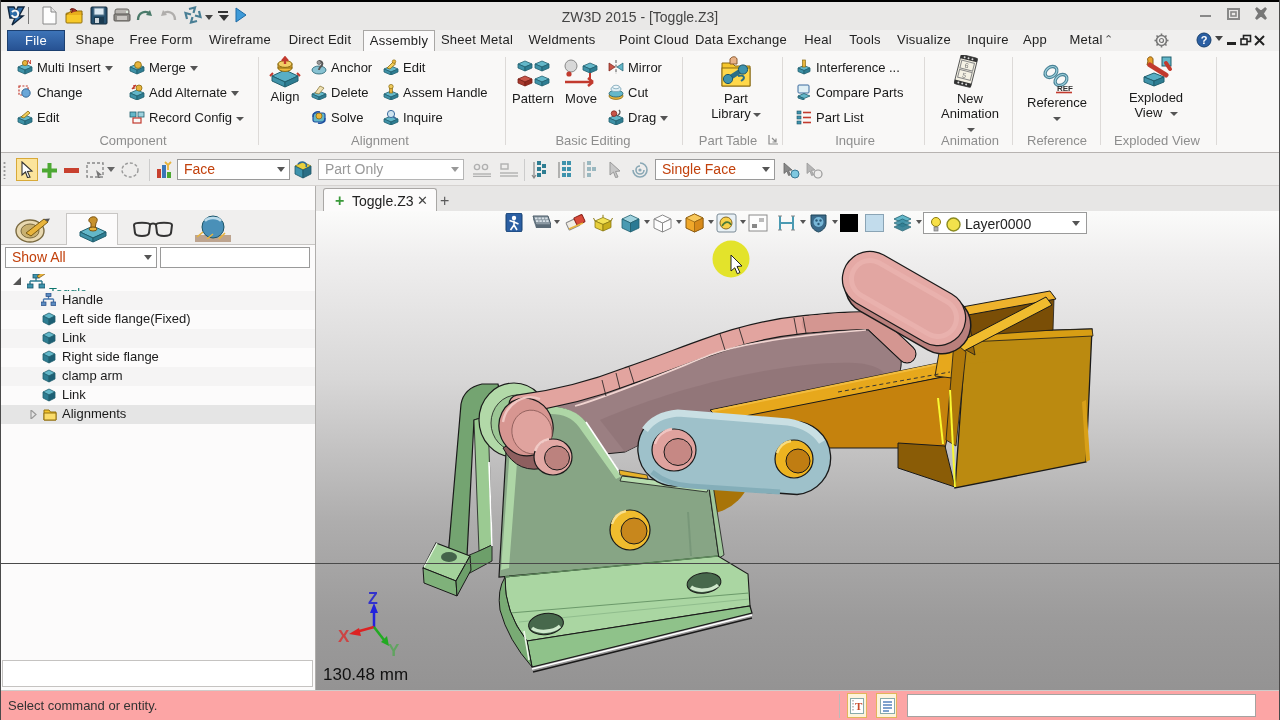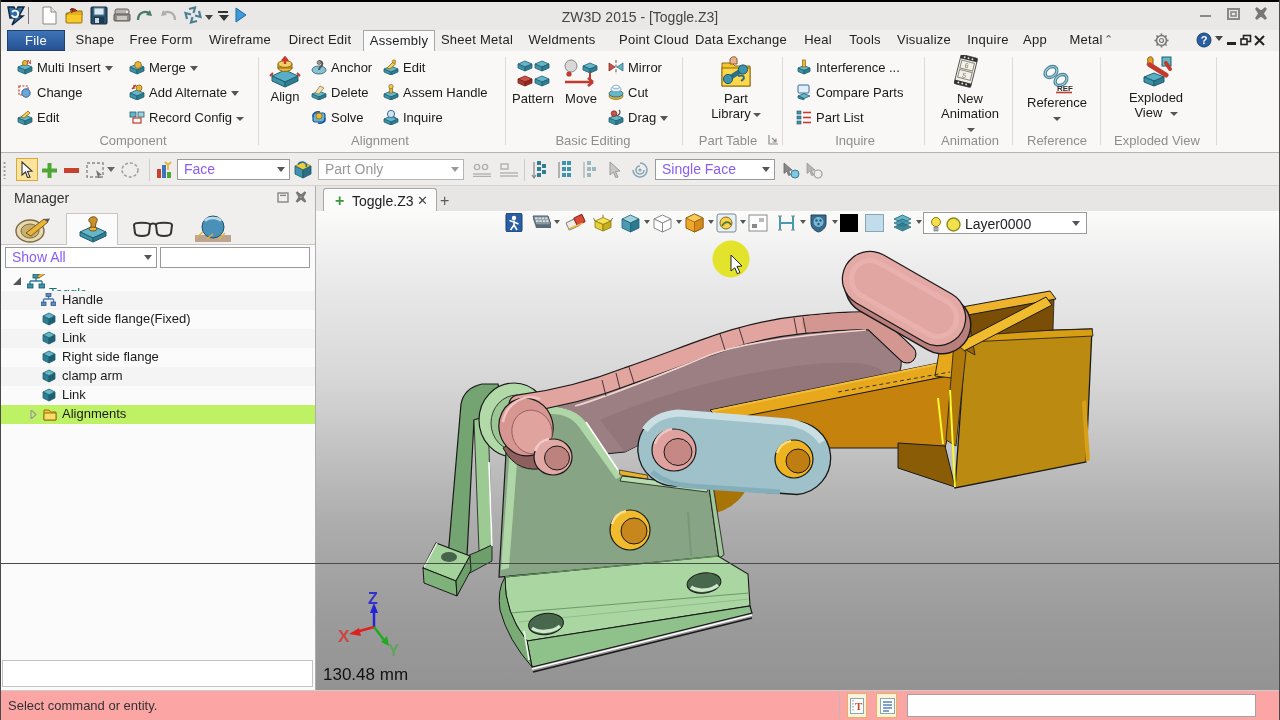--- a/index.html
+++ b/index.html
@@ -24,21 +24,21 @@
   background:#f9f8f7; border-bottom:1px solid #b7b3b1; }
 .rsep { position:absolute; top:6px; height:88px; width:1px; background:#dddad8; }
 .rlabel { position:absolute; font-size:13px; color:#8d8d8d; text-align:center; }
 .ritem { position:absolute; font-size:13px; color:#1a1a1a; white-space:nowrap; }
 .caret { display:inline-block; width:0; height:0; border-left:4px solid transparent; border-right:4px solid transparent; border-top:5px solid #555; vertical-align:middle; margin-left:4px; }
 .icon16 { display:inline-block; width:16px; height:16px; vertical-align:-3px; margin-right:4px; }
 .rbig { position:absolute; text-align:center; font-size:13px; color:#1a1a1a; }
 
 
 #toolbar { position:absolute; left:0; top:153px; width:1280px; height:33px; background:#eeedec; border-bottom:1px solid #d5d2d0; }
-.combo { position:absolute; top:6px; height:21px; background:#fff; border:1px solid #9a9a9a; font-size:14px; color:#8b5cf6; line-height:19px; padding-left:6px; }
+.combo { position:absolute; top:6px; height:21px; background:#fff; border:1px solid #9a9a9a; font-size:14px; color:#c2410c; line-height:19px; padding-left:6px; }
 .combo .cv { position:absolute; right:4px; top:7px; width:0; height:0; border-left:4px solid transparent; border-right:4px solid transparent; border-top:5px solid #555; }
 
 
 #manager { position:absolute; left:0; top:186px; width:316px; height:504px; background:#fcfbfb; border-right:1px solid #b0aeac; }
 #mgr-head { position:absolute; left:0; top:0; width:100%; height:24px; background:#f0efee; font-size:14px; color:#333; }
 #mgr-tabs { position:absolute; left:0; top:24px; width:100%; height:35px; background:#f0efee; border-bottom:1px solid #c8c6c4; }
 .mgr-tab { position:absolute; top:3px; width:52px; height:32px; }
 .mgr-tab.sel { background:#fcfbfb; border:1px solid #c8c6c4; border-bottom:none; }
 #mgr-filter { position:absolute; left:0; top:59px; width:100%; height:29px; }
 .tree-row { position:absolute; left:0; width:100%; height:19px; font-size:13px; color:#1a1a1a; }
@@ -495,30 +495,20 @@
         <path d="M2 1 L10 8 L6.5 8.4 L8.5 13 L6.5 13.4 L5 9 L2 11.5 Z" fill="#888" stroke="#666" stroke-width="0.8"></path>
         <circle cx="13" cy="12" r="4" fill="#7ec8e0" stroke="#3a7a95" stroke-width="1"></circle>
       </svg>
     <svg style="position:absolute;left:805px;top:9px;" width="18" height="17" viewBox="0 0 18 17">
         <path d="M2 1 L10 8 L6.5 8.4 L8.5 13 L6.5 13.4 L5 9 L2 11.5 Z" fill="#b5b5b5" stroke="#999" stroke-width="0.8"></path>
         <circle cx="13" cy="12" r="4" fill="none" stroke="#999" stroke-width="1.2"></circle>
       </svg>
   </div>
 
   <div id="manager">
-    <div id="mgr-head">
-        <span style="position:absolute;left:14px;top:4px;">Manager</span>
-      <svg style="position:absolute;left:277px;top:6px;" width="12" height="11" viewBox="0 0 12 11">
-          <rect x="1" y="1" width="10" height="9" fill="none" stroke="#888" stroke-width="1.4"></rect>
-          <line x1="3" y1="3.4" x2="9" y2="3.4" stroke="#888" stroke-width="1.4"></line>
-        </svg>
-      <svg style="position:absolute;left:295px;top:5px;" width="12" height="12" viewBox="0 0 12 12">
-          <path d="M1.5 1 L6 4.5 L10.5 1 M1.5 11 L6 7.5 L10.5 11 M1.5 1 L4.5 6 L1.5 11 M10.5 1 L7.5 6 L10.5 11" fill="none" stroke="#777" stroke-width="2"></path>
-        </svg>
-    </div>
     <div id="mgr-tabs">
       <div class="mgr-tab sel" style="left:66px;"></div>
       <svg style="position:absolute;left:14px;top:7px;" width="38" height="26" viewBox="0 0 38 26">
           <ellipse cx="16" cy="14" rx="14" ry="11" fill="#e8d8b0" stroke="#7a6a40" stroke-width="1.4"></ellipse>
           <ellipse cx="16" cy="14" rx="9" ry="7" fill="#c8b070" stroke="#7a6a40"></ellipse>
           <path d="M12 16 L30 2 L34 5 L17 19 Z" fill="#e8b43c" stroke="#7a5a10"></path>
           <path d="M30 2 L34 5 L36 1.5 Z" fill="#555"></path>
         </svg>
       <svg style="position:absolute;left:78px;top:5px;" width="30" height="28" viewBox="0 0 30 28">
           <polygon points="2,17 15,11 28,17 15,23" fill="#63b7c9" stroke="#215f6e"></polygon>
@@ -601,21 +591,21 @@
         <span style="position:absolute;left:62px;top:1px;">clamp arm</span>
       </div>
       <div class="tree-row" style="top:200px;background:#fcfbfb;">
         <svg class="tree-ico" style="left:42px;top:2px;" viewBox="0 0 14 14">
             <polygon points="1,4 7,1 13,4 7,7" fill="#63b7c9" stroke="#215f6e" stroke-width="0.8"></polygon>
             <polygon points="1,4 7,7 7,13 1,10" fill="#2e7d92" stroke="#215f6e" stroke-width="0.8"></polygon>
             <polygon points="13,4 7,7 7,13 13,10" fill="#1d5f74" stroke="#215f6e" stroke-width="0.8"></polygon>
           </svg>
         <span style="position:absolute;left:62px;top:1px;">Link</span>
       </div>
-      <div class="tree-row" style="top:219px;background:#bef264;">
+      <div class="tree-row" style="top:219px;background:#e5e5e5;">
         <svg style="position:absolute;left:30px;top:5px;" width="7" height="9" viewBox="0 0 7 9">
             <polygon points="1,0 6,4.5 1,9" fill="none" stroke="#999" stroke-width="1.2"></polygon>
           </svg>
         <svg class="tree-ico" style="left:43px;top:2px;" viewBox="0 0 14 14">
             <path d="M1 3 L6 3 L7.5 5 L13 5 L13 13 L1 13 Z" fill="#f5c62c" stroke="#93700e"></path>
             <path d="M1 6 L13 6 L13 13 L1 13 Z" fill="#fadc6a" stroke="#93700e"></path>
           </svg>
         <span style="position:absolute;left:62px;top:1px;">Alignments</span>
       </div>
     </div>

